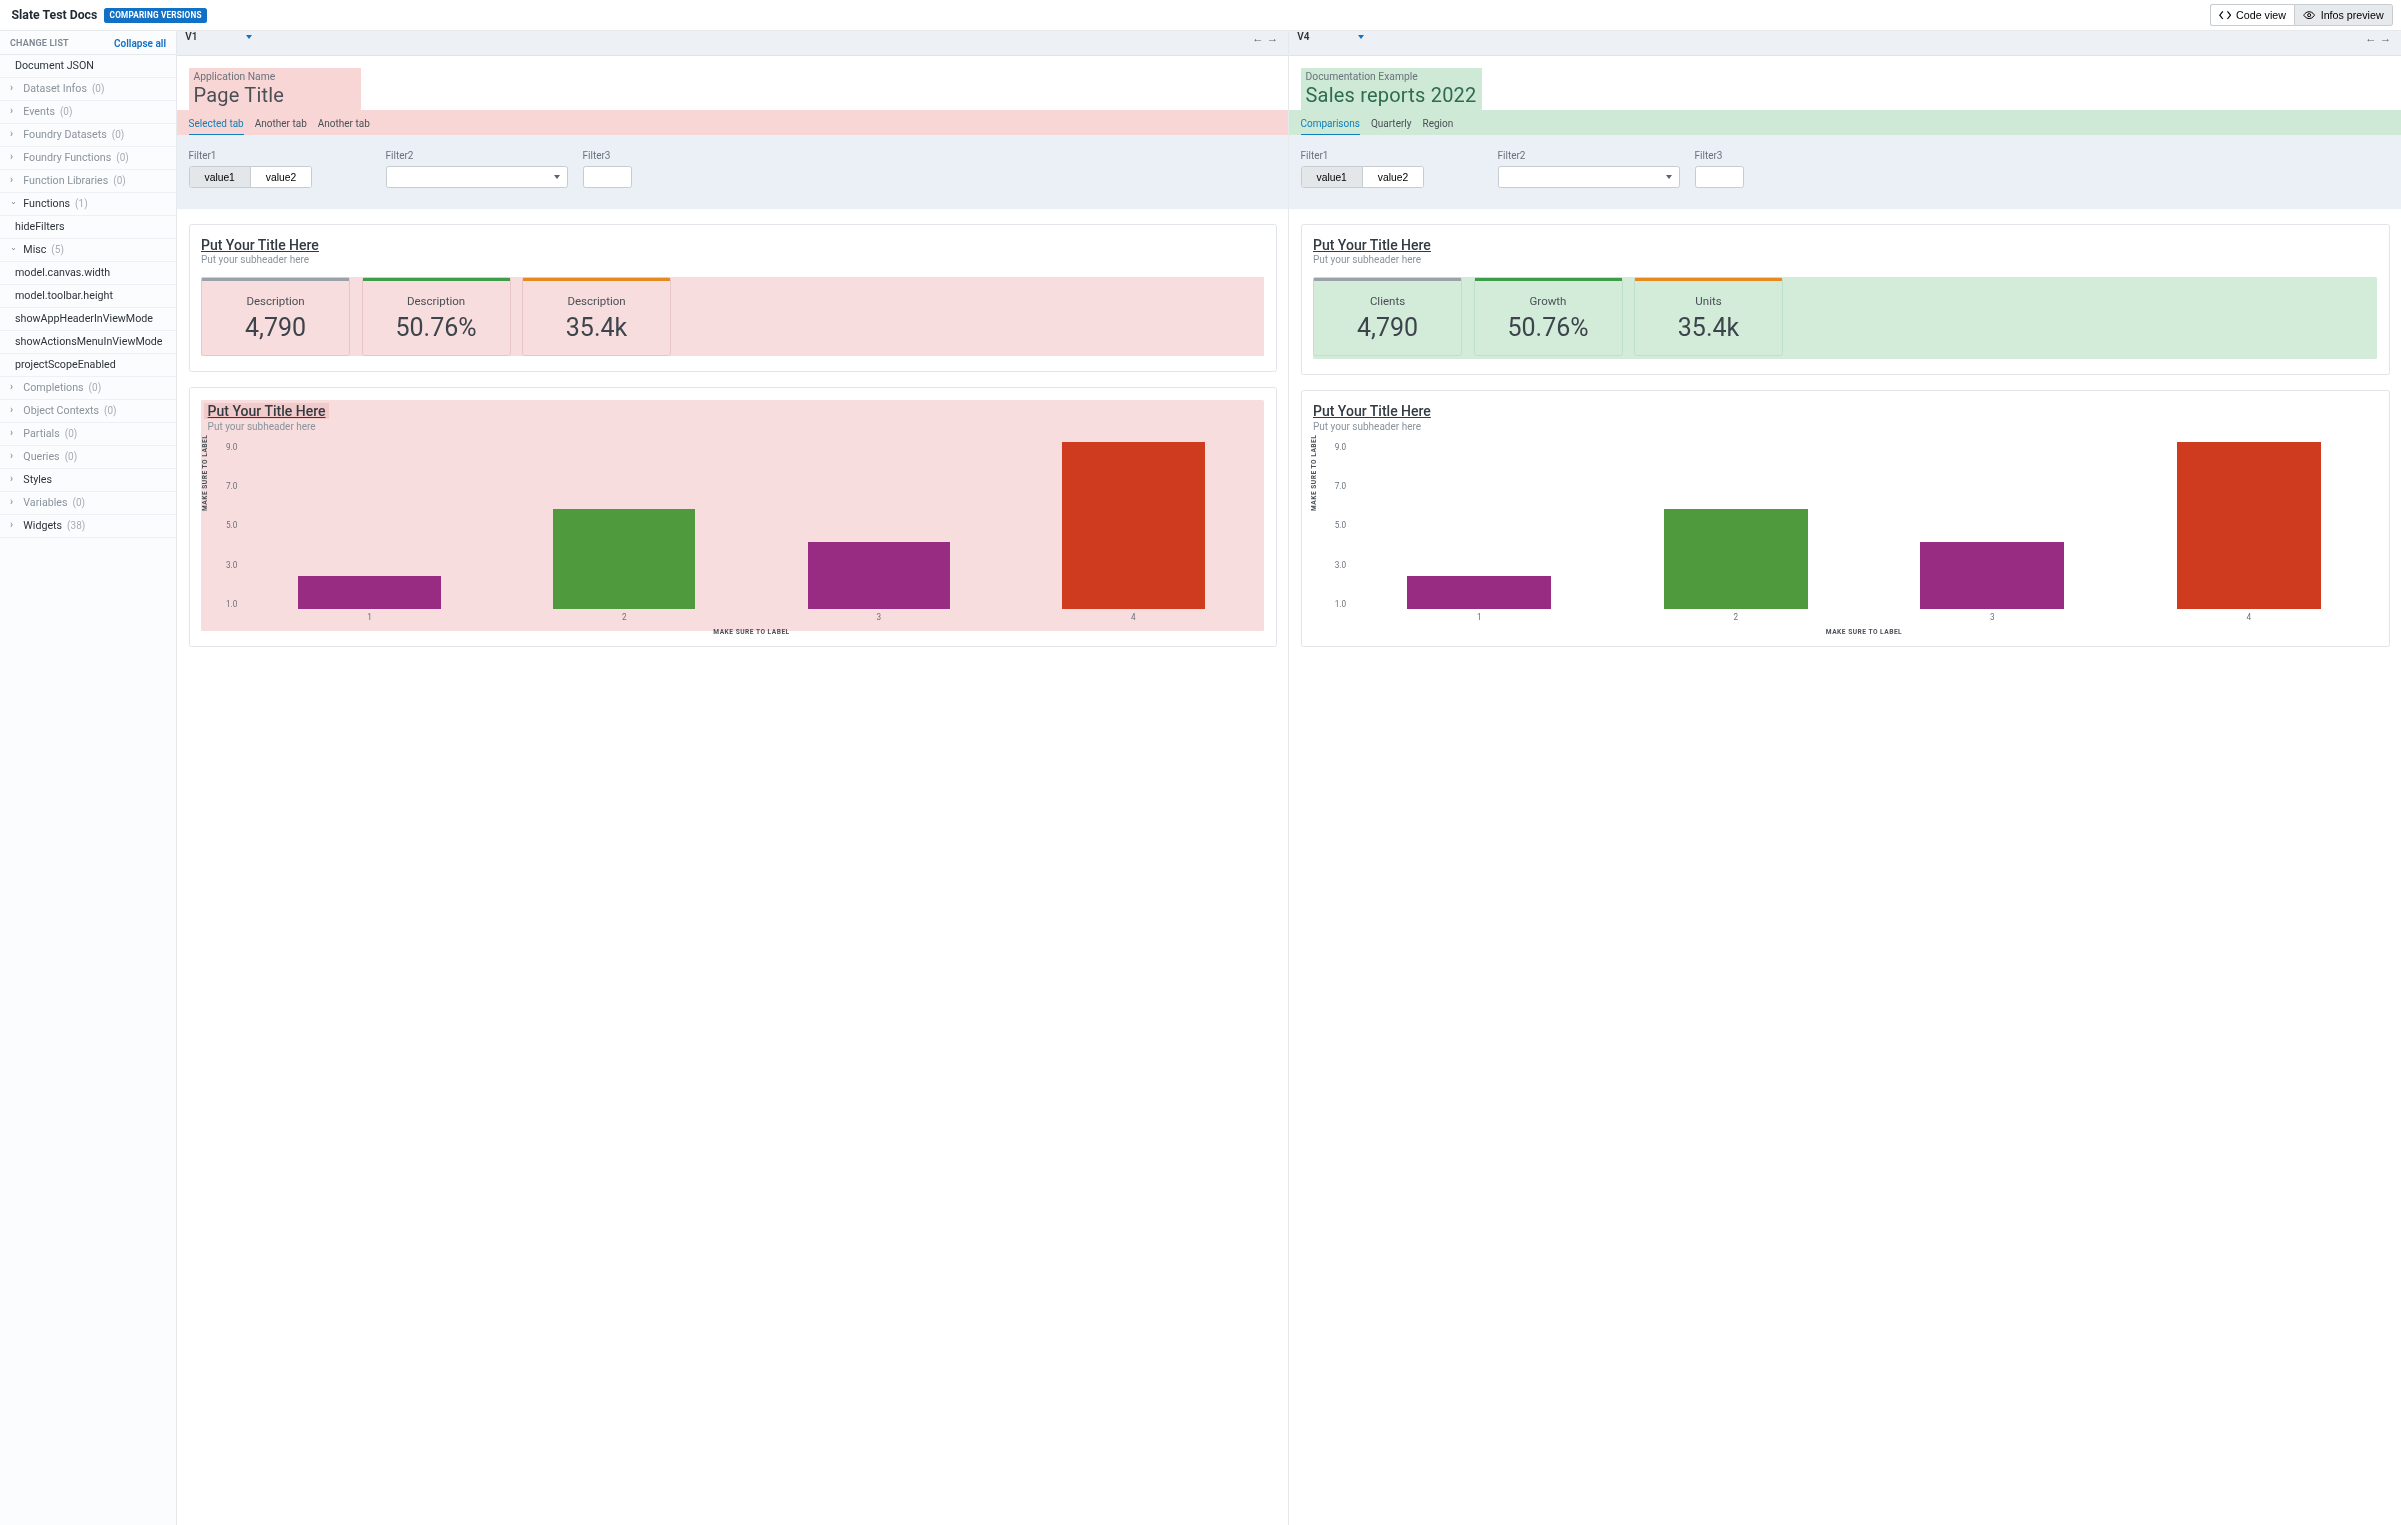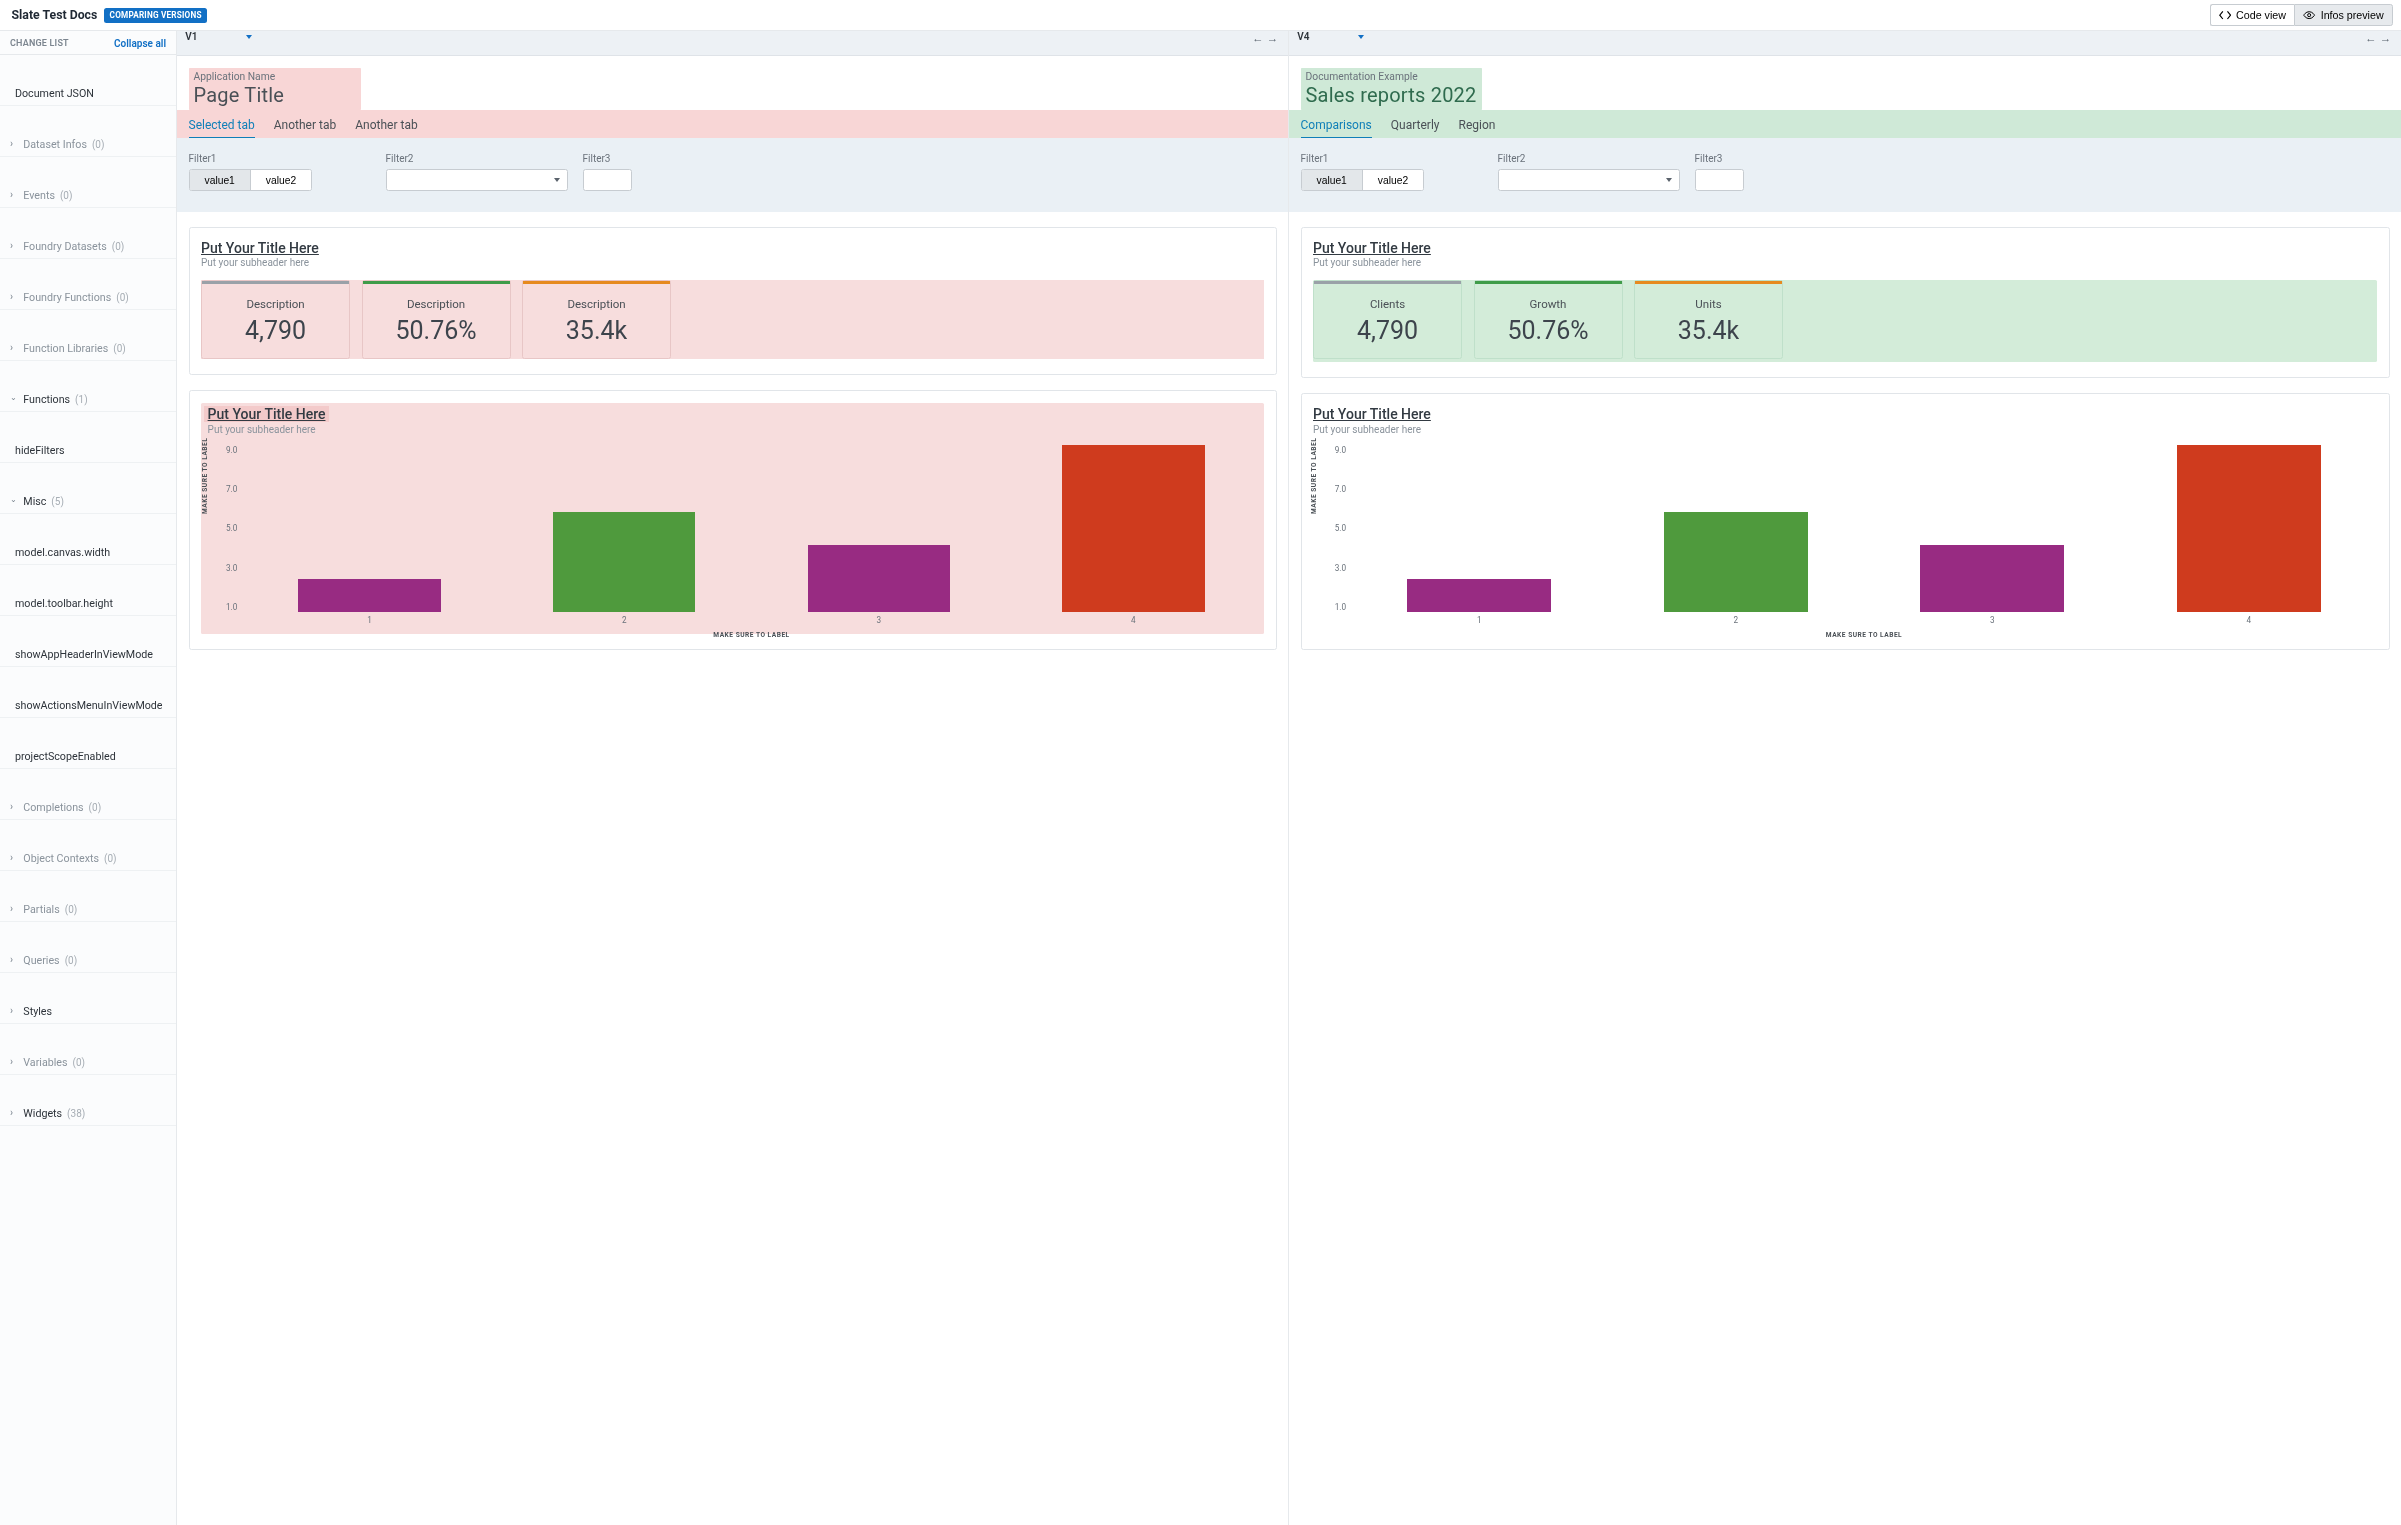--- a/index.html
+++ b/index.html
@@ -82,21 +82,20 @@
   .sidebar .list-header .title { font-weight: 600; letter-spacing: 0.2px; }
   .sidebar .list-header .collapse { color: #1270c5; font-weight: 600; cursor: pointer; font-size: 10px;}
   .tree-row {
     display: flex;
     align-items: center;
     height: 23px;
     padding: 0 10px;
     border-bottom: 0.8px solid #eef1f3;
     cursor: pointer;
     white-space: nowrap;
-    margin-top: 28px;
   }
   .tree-row.muted { color: #8a939c; }
   .tree-row.dark  { color: #2d333a; }
   .tree-row .chev {
     width: 10px;
     color: #7b858f;
     font-size: 8.2px;
     margin-right: 3.3px;
   }
   .tree-row .chev.open::before { content: "\2304"; position: relative; top:-2.5px;} 
@@ -165,23 +164,23 @@
     border-radius: 0.8px;
     width: max-content;
     min-width: 172px;
   }
   .app-name { font-size: 10.3px; color: #6a727b; }
   .page-title { font-size: 20px; color: #4a5056; font-weight: 400; letter-spacing: 0.2px;}
 
   
   .tabs {
     display: flex;
-    gap: 19px;
+    gap: 11px;
     padding: 8.2px 11.5px 0 11.5px;
-    font-size: 12px;
+    font-size: 10px;
     min-height: 25px;
   }
   .tab {
     padding-bottom: 5px;
     border-bottom: 1.6px solid transparent;
     cursor: pointer;
     color: #4a5056;
   }
   .tab.active { color: #0f7fb8; border-bottom-color: #0f7fb8; }
 

